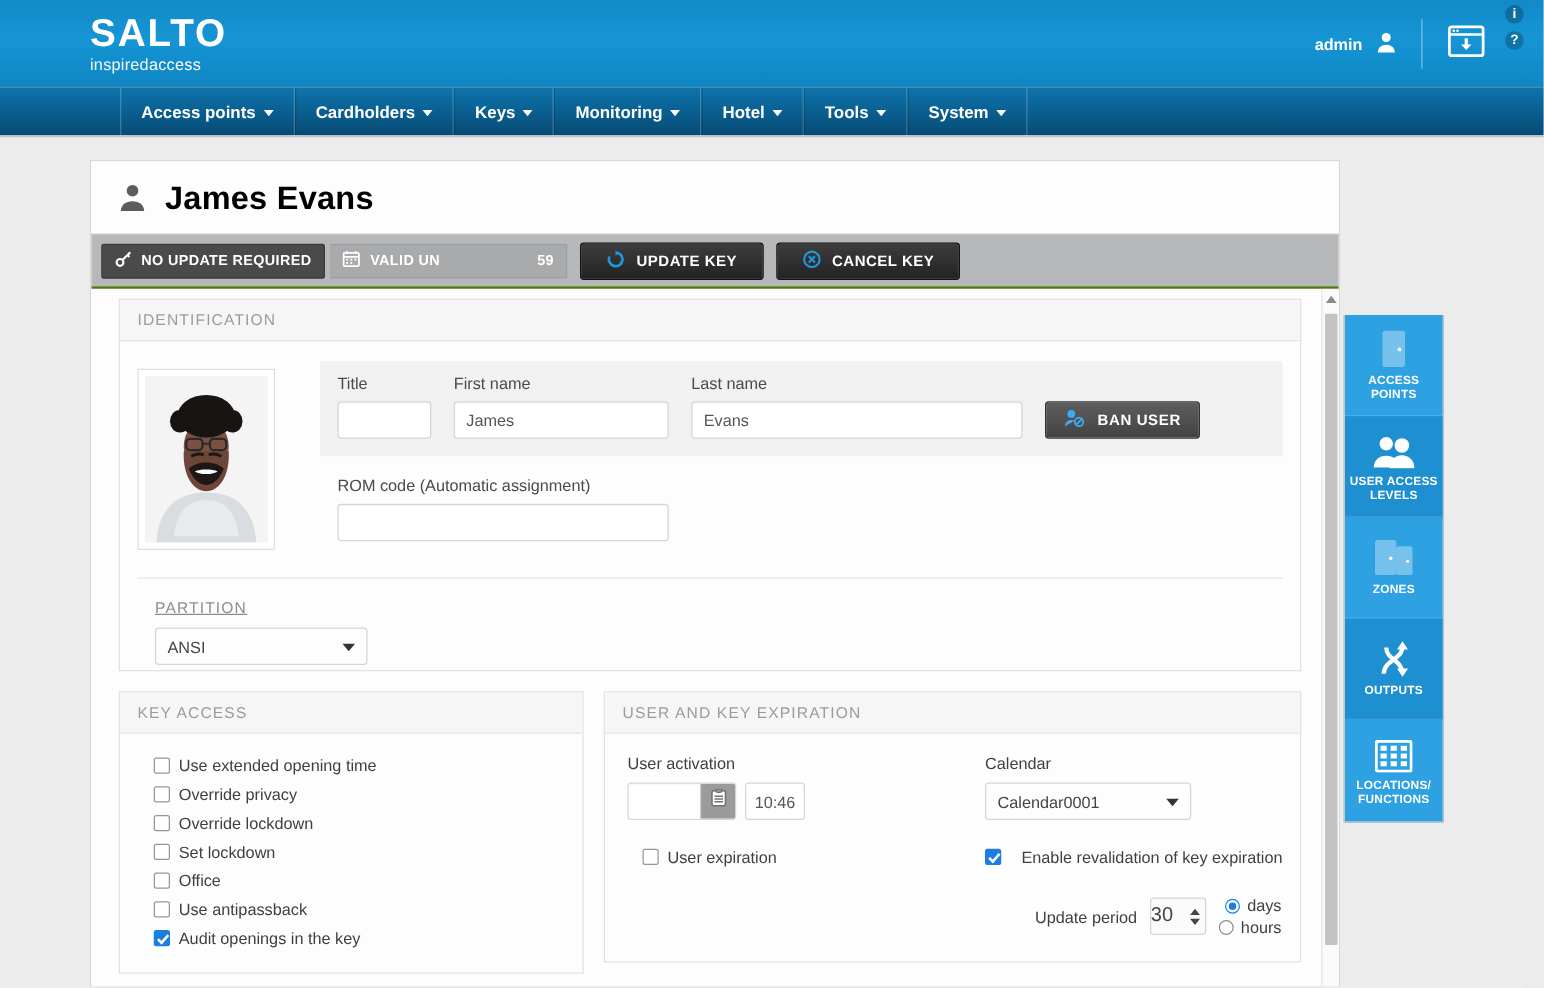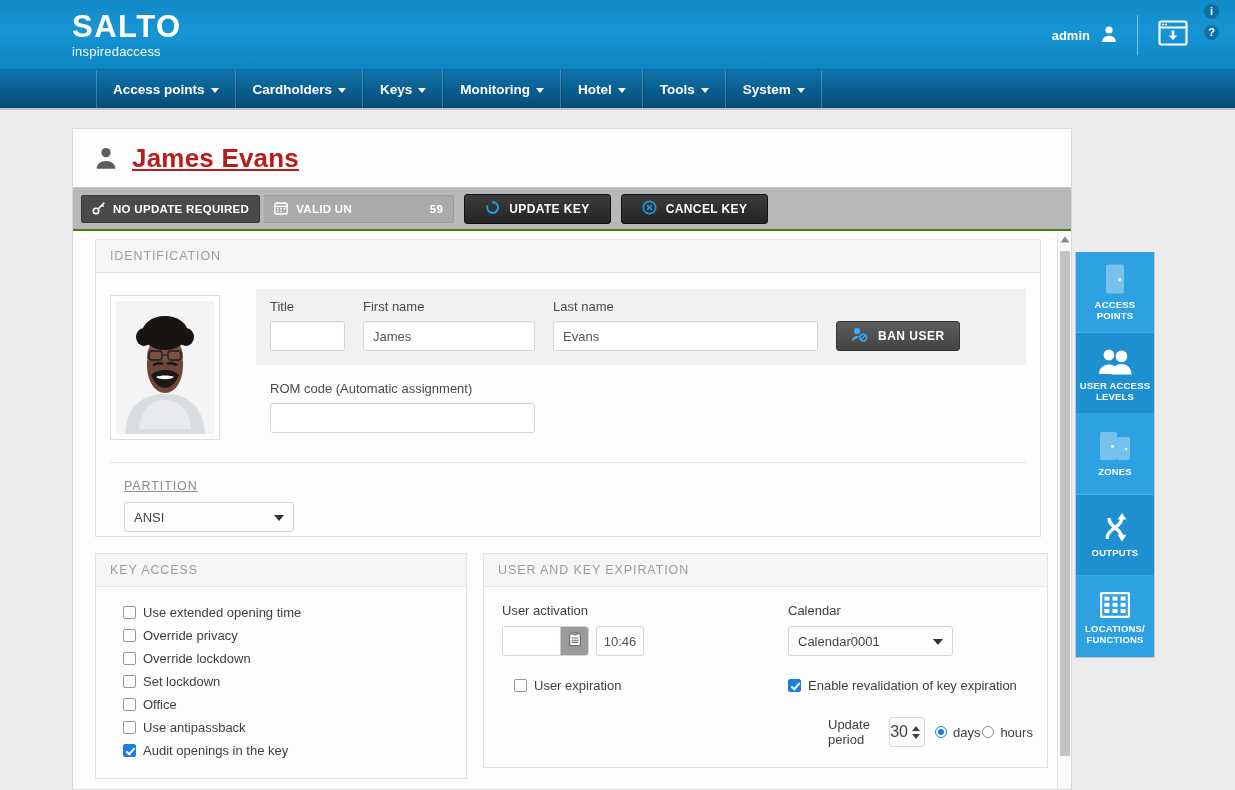--- a/index.html
+++ b/index.html
@@ -97,23 +97,22 @@
     overflow: hidden;
   }
 
   .card-title {
     height: 58px; display: flex; align-items: center;
     padding: 0 0 0 20px; gap: 13px;
     background: #fdfdfd;
   }
   .title-person-icon { color:#5c5c5c; display:flex; align-items:center; }
   .card-title h1 {
-    font-size: 26px; font-weight: bold; color: #b91c1c;
+    font-size: 26px; font-weight: bold; color: #000000;
     letter-spacing: .2px;
-    text-decoration: underline;
   }
 
   
   .toolbar {
     height: 42px; background: #b7b8ba;
     display: flex; align-items: center; gap: 0;
     padding: 0 8px;
     border-top: 1px solid #c6c7c9;
   }
   .tb-status {
@@ -299,21 +298,21 @@
     border: 1px solid #d5d5d5; border-radius: 3px;
     background: #fbfbfb; height: 30px; width: 45px;
     padding: 0 4px 0 0;
   }
   .spin .val { flex: 1; font-size: 16px; color: #444; }
   .spin .arrows { display: flex; flex-direction: column; margin-left: 4px; gap: 3px; }
   .ar-up, .ar-dn { width: 0; height: 0; border-left: 4px solid transparent; border-right: 4px solid transparent; cursor:pointer;}
   .ar-up { border-bottom: 5px solid #444; }
   .ar-dn { border-top: 5px solid #444; }
 
-  .radios { display: flex; flex-direction: row; gap: 2px; align-items: flex-end; }
+  .radios { display: flex; flex-direction: column; gap: 2px; align-items: flex-end; }
   .rad-row { display: flex; align-items: center; gap: 6px; font-size: 13px; color: #3f3f3f; }
   .rad {
     width: 12px; height: 12px; border-radius: 50%;
     border: 1px solid #8d8d8d; background: #fff;
     flex: none; position: relative; cursor: pointer;
   }
   .rad.on { border-color: #1b7fe0; }
   .rad.on::after {
     content: ""; position: absolute; left: 2px; top: 2px;
     width: 6px; height: 6px; border-radius: 50%; background: #1b7fe0;
@@ -639,21 +638,21 @@
                 </div>
 
                 <div class="exp-right">
                   <div class="sub-label">Calendar</div>
                   <div class="sel-wrap">
                     <select class="sel w-cal">
                       <option>Calendar0001</option>
                     </select>
                   </div>
 
-                  <div class="chk-row" style="margin-top:18px;padding-left:0;">
+                  <div class="chk-row" style="margin-top:18px;padding-left:0;justify-content:space-between;">
                     <span class="chk on"></span>
                     <span>Enable revalidation of key expiration</span>
                   </div>
 
                   <div class="spin-row">
                     <span class="spin-lbl">Update period</span>
                     <div class="spin">
                       <span class="val">30</span>
                       <span class="arrows">
                         <span class="ar-up"></span>

